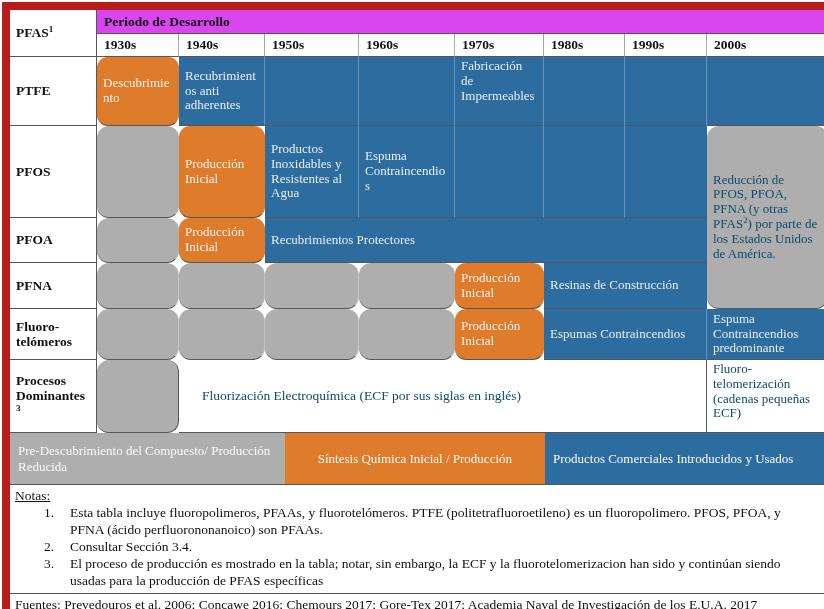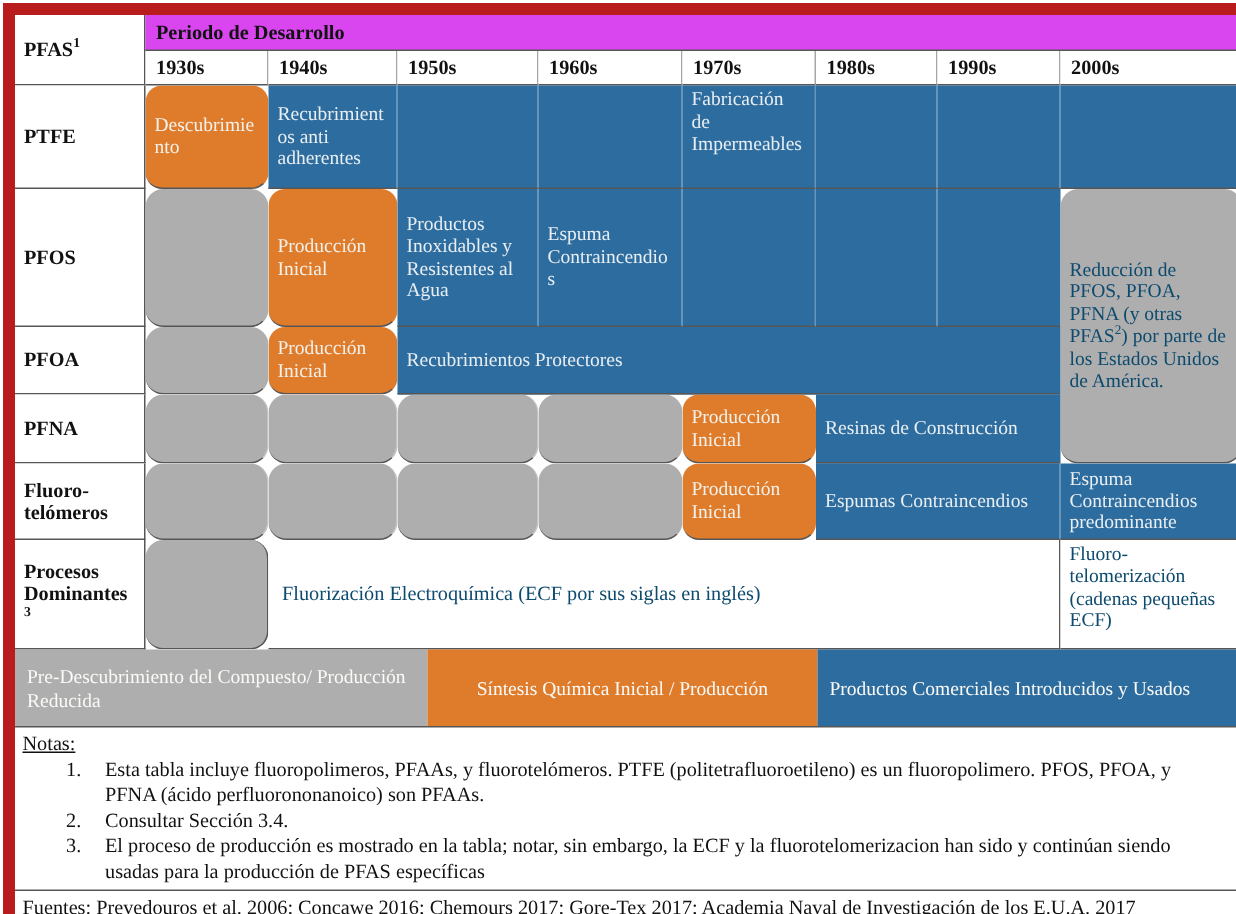--- a/index.html
+++ b/index.html
@@ -57,21 +57,21 @@
   sup { font-size: 0.68em; line-height: 0; }
   
   .r-h1 td { height: 24px; }
   .r-h2 td { height: 23px; }
   .r-ptfe td { height: 69px; }
   .r-pfos td { height: 92px; }
   .r-pfoa td { height: 45px; }
   .r-pfna td { height: 46px; }
   .r-flu td { height: 51px; }
   .r-pro td { height: 73px; }
-  .ecf-cell { font-size: 13.5px; padding-left: 9px; border-right: 1px solid #565656; }
+  .ecf-cell { font-size: 13.5px; padding-left: 23px; border-right: 1px solid #565656; }
   
   .legend {
     display: flex; width: 818px; height: 52px;
     border-bottom: 1px solid #565656;
     box-sizing: border-box;
   }
   .legend .seg {
     box-sizing: border-box;
     color: #fbfaf7; font-size: 13px; line-height: 1.2;
     padding: 3px 8px;

